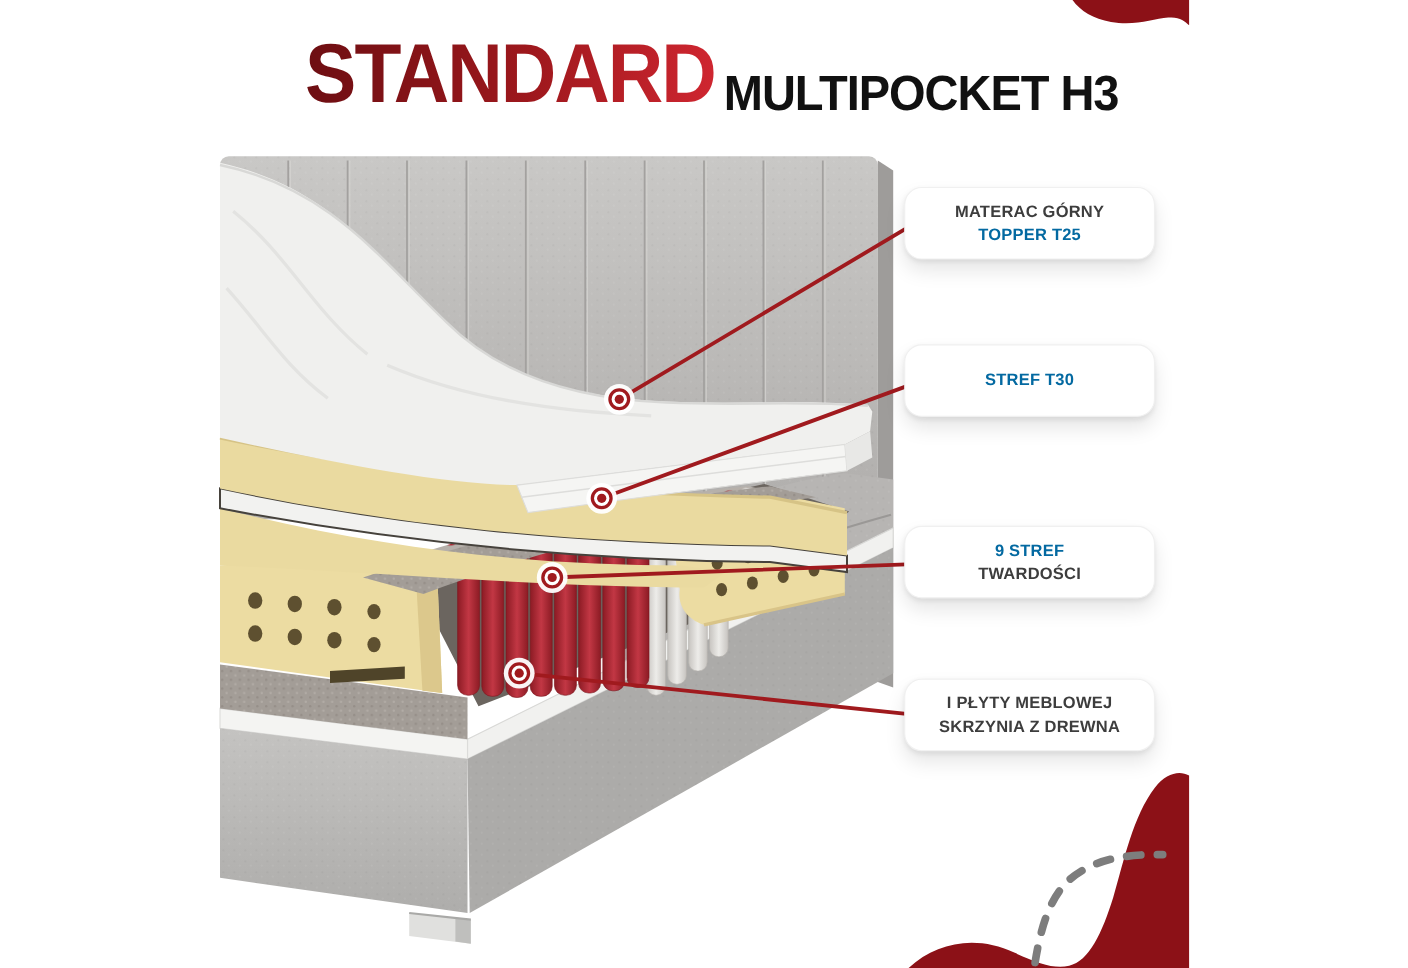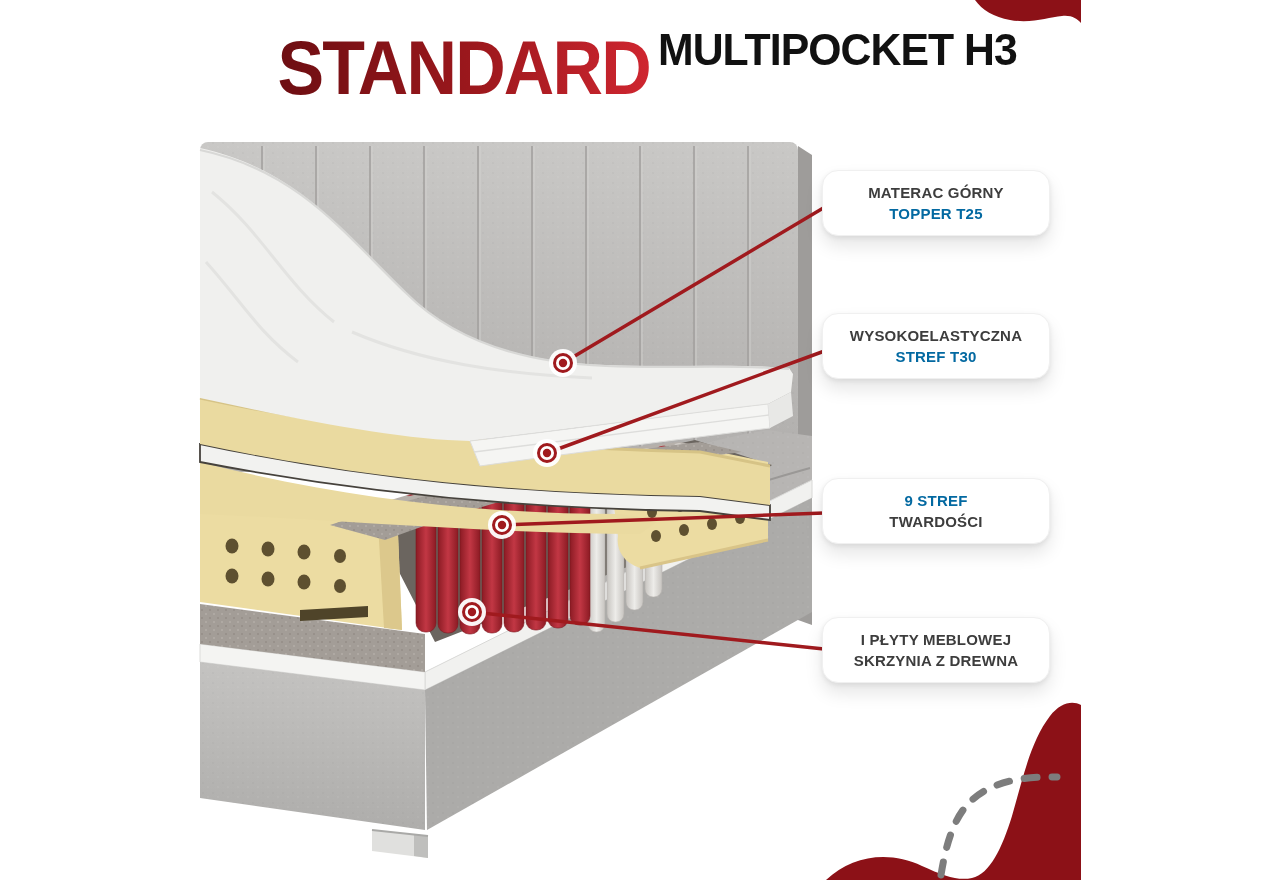--- a/index.html
+++ b/index.html
@@ -7,21 +7,21 @@
     width:1280px;height:880px;position:relative;overflow:hidden;
     background:#ffffff;
     font-family:"Liberation Sans", sans-serif;
   }
   .stage{position:absolute;inset:0;}
   svg.scene{position:absolute;left:0;top:0;width:1280px;height:880px;}
 
   
   .title-row{
     position:absolute;top:24px;left:0;right:0;
-    display:flex;justify-content:center;align-items:flex-start;gap:8px;
+    display:flex;justify-content:center;align-items:flex-end;gap:8px;
     white-space:nowrap;
   }
   .title-brand{
     font-size:76px;font-weight:bold;letter-spacing:-2px;
     color:#a4161b;
     background:linear-gradient(90deg,#6d0e12 0%,#9e181d 55%,#cf2630 100%);
     -webkit-background-clip:text;background-clip:text;
     -webkit-text-fill-color:transparent;
     transform:scaleX(.92);transform-origin:right center;
   }
@@ -234,21 +234,20 @@
   <div class="title-row">
     <span class="title-brand">STANDARD</span>
     <span class="title-model">MULTIPOCKET H3</span>
   </div>
 
   <div id="card1" class="callout">
     <span class="l">MATERAC GÓRNY</span>
     <span class="l red">TOPPER T25</span>
   </div>
   <div id="card2" class="callout">
-    <span class="l">WYSOKOELASTYCZNA</span>
     <span class="l red">STREF T30</span>
   </div>
   <div id="card3" class="callout">
     <span class="l red">9 STREF</span>
     <span class="l">TWARDOŚCI</span>
   </div>
   <div id="card4" class="callout">
     <span class="l">I PŁYTY MEBLOWEJ</span>
     <span class="l">SKRZYNIA Z DREWNA</span>
   </div>

